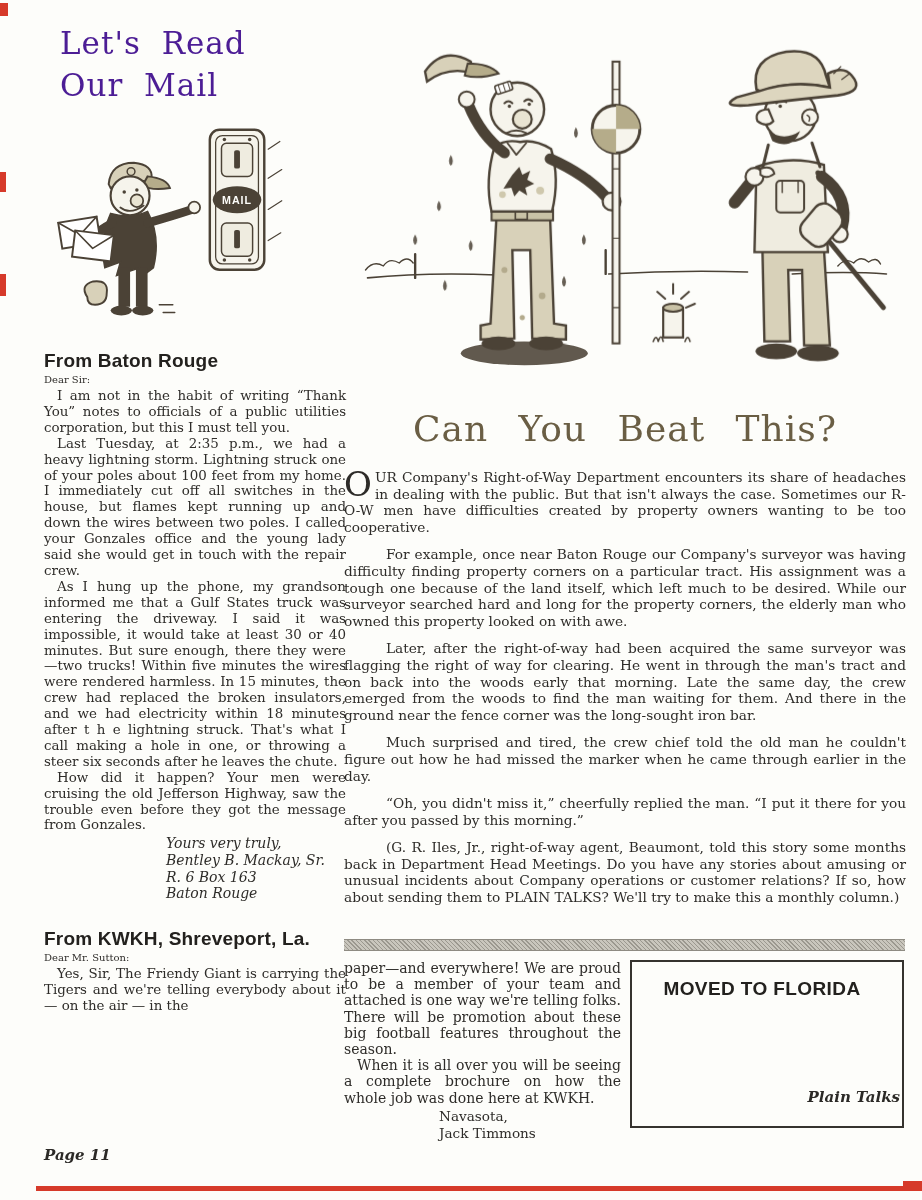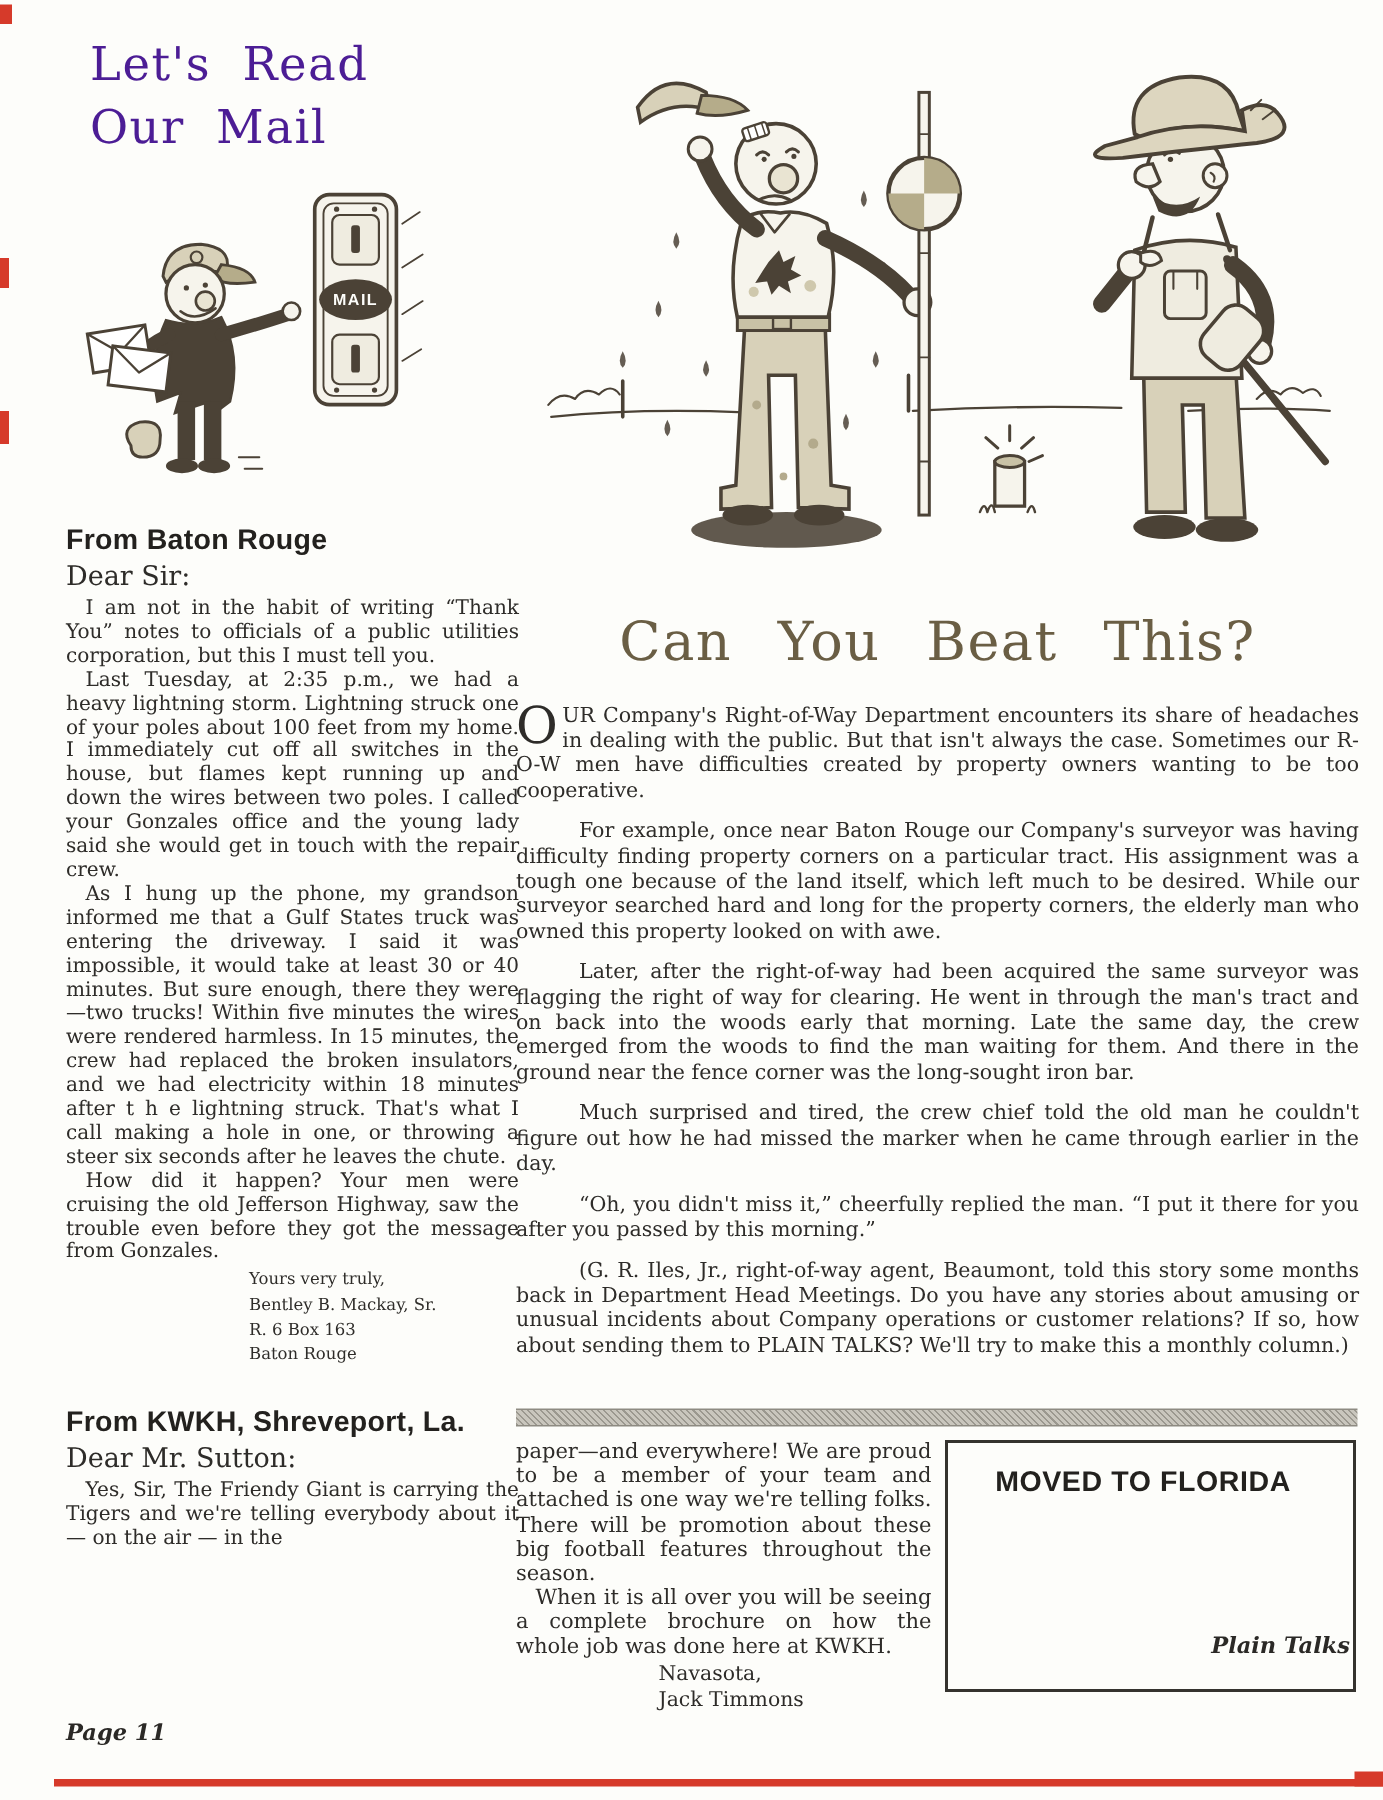--- a/index.html
+++ b/index.html
@@ -5,23 +5,23 @@
   html,body{margin:0;padding:0;background:#e8e6e0;}
   #page{position:relative;width:922px;height:1200px;background:#fdfdfa;overflow:hidden;
         font-family:"DejaVu Serif",serif;color:#2e2c29;}
   
   #left-col{position:absolute;left:44px;top:22px;width:302px;}
   .mag-title{font-family:"DejaVu Serif",serif;font-size:31px;line-height:42px;
              color:#4c1d95;letter-spacing:1px;word-spacing:10px;margin:0 0 0 16px;font-weight:500;}
   .cartoon-small{display:block;margin:14px 0 2px 2px;}
   .sec-head{font-family:"Liberation Sans",sans-serif;font-weight:bold;font-size:19px;
             letter-spacing:.2px;color:#23211e;margin:18px 0 2px 0;}
-  .salutation{font-size:18px;margin:2px 0 3px 0;}
+  .salutation{font-size:10px;margin:2px 0 3px 0;}
   .body-p{font-size:13.4px;line-height:15.9px;text-align:justify;text-indent:13px;margin:0;}
-  .sig-block{margin:2px 0 12px 122px;font-size:11px;line-height:16.6px;}
+  .sig-block{margin:2px 0 12px 122px;font-size:14px;line-height:16.6px;font-style:italic;}
   
   #right-col{position:absolute;left:344px;top:10px;width:562px;}
   .cartoon-large{display:block;margin:0 0 0 8px;}
   .feature-headline{font-family:"DejaVu Serif",serif;font-size:36px;color:#6a5e44;
                     text-align:center;letter-spacing:1px;word-spacing:18px;margin:16px 0 20px 0;font-weight:500;}
   .art-p{font-size:13.7px;line-height:16.6px;text-align:justify;text-indent:42px;margin:0 0 11px 0;}
   .art-p.first{text-indent:0;}
   .dropcap{float:left;font-size:34px;line-height:29px;padding:1px 3px 0 0;color:#2e2c29;}
   
   #divider{position:absolute;left:344px;top:939px;width:561px;height:10px;

